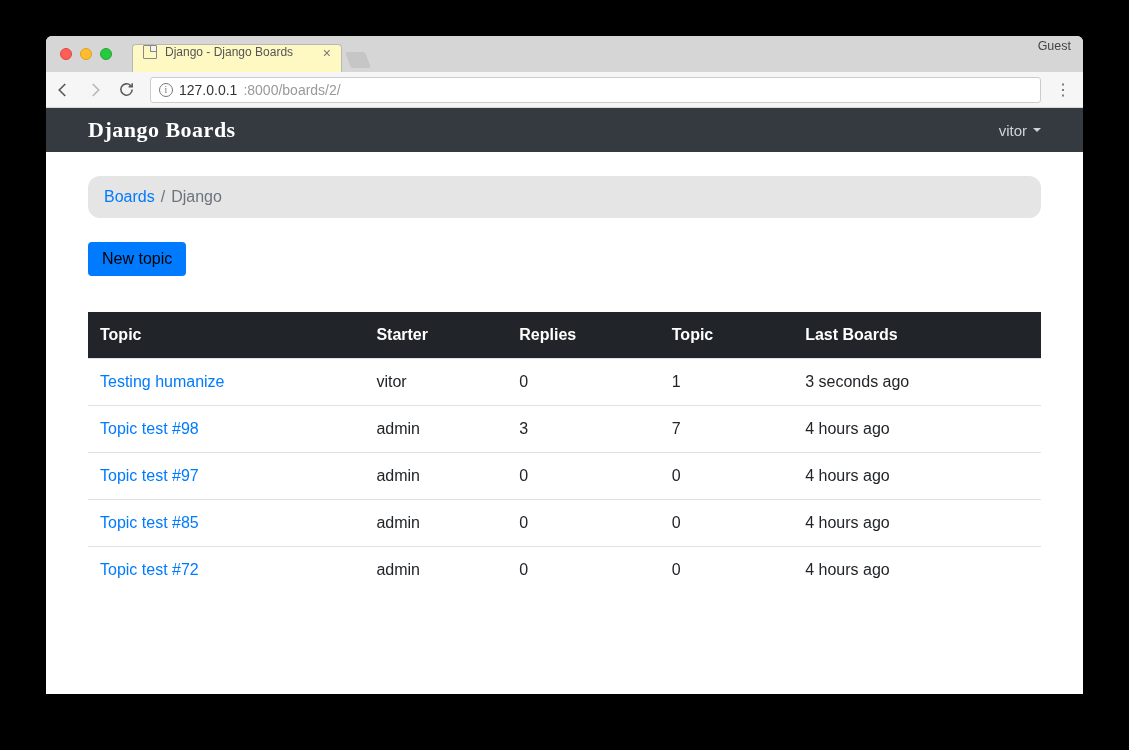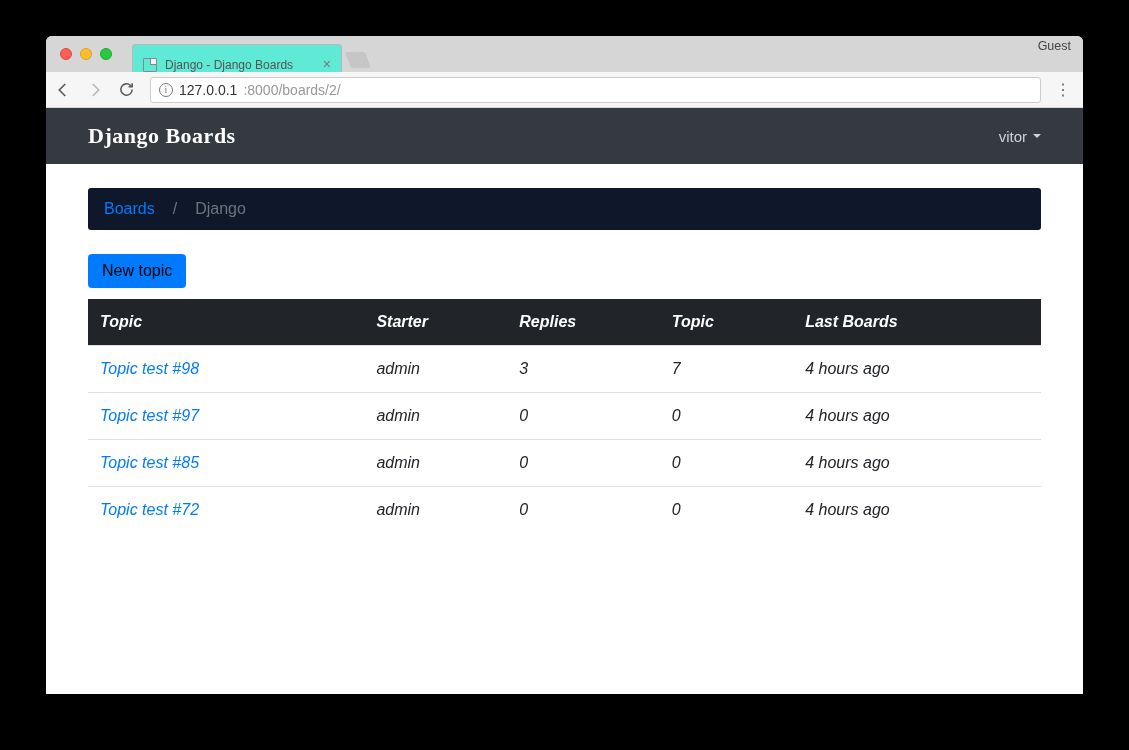--- a/index.html
+++ b/index.html
@@ -36,26 +36,26 @@
     align-items: center;
     padding: 0 6px;
   }
   .tl { width: 12px; height: 12px; border-radius: 50%; }
   .tl-red { background: #ff5f57; border: 0.5px solid #e0443e; }
   .tl-yel { background: #ffbd2e; border: 0.5px solid #dea123; }
   .tl-grn { background: #28c940; border: 0.5px solid #1aab29; }
   .tab {
     margin-left: 14px;
     height: 28px;
-    background: #5eead4;
+    background: #fef9c3;
     border: 1px solid #b8b8b8;
     border-bottom: none;
     border-radius: 4px 4px 0 0;
     display: flex;
-    align-items: flex-end;
+    align-items: flex-start;
     padding: 0 10px;
     gap: 8px;
     font-size: 12px;
     color: #555;
     min-width: 210px;
     align-self: flex-end;
   }
   .tab-favicon {
     width: 14px; height: 14px;
     border: 1px solid #888;
@@ -133,21 +133,21 @@
     width: 24px;
     text-align: center;
     color: #666;
     font-size: 16px;
     letter-spacing: 0;
     line-height: 1;
   }
   
   .navbar {
     background: #343a40;
-    height: 56px;
+    height: 44px;
     display: flex;
     align-items: center;
     padding: 17px 42px;
     justify-content: space-between;
   }
   .brand {
     font-family: "Cooper Black", "Bookman Old Style", Georgia, serif;
     color: #fff;
     font-size: 22px;
     font-weight: 900;
@@ -167,46 +167,45 @@
     border-right: 4px solid transparent;
     border-top: 4px solid #cfd2d6;
   }
   .container {
     padding: 24px 42px;
     background: #fff;
     flex: 1;
     overflow: hidden;
   }
   .breadcrumb {
-    background: #0f172a;
-    border-radius: 3px;
+    background: #e5e5e5;
+    border-radius: 12px;
     padding: 12px 16px;
     font-size: 16px;
     color: #6c757d;
     display: flex;
-    gap: 18px;
+    gap: 6px;
   }
   .breadcrumb a { color: #007bff; text-decoration: none; }
   .btn-primary {
     margin-top: 24px;
     display: inline-block;
     background: #007bff;
     color: #000000;
     border: none;
     border-radius: 4px;
     padding: 8px 14px;
     font-size: 16px;
     cursor: pointer;
   }
   table {
     width: 100%;
-    margin-top: 11px;
+    margin-top: 36px;
     border-collapse: collapse;
     font-size: 16px;
-    font-style: italic;
   }
   thead th {
     background: #212529;
     color: #fff;
     text-align: left;
     padding: 14px 12px;
     font-weight: 600;
   }
   tbody td {
     padding: 14px 12px;
@@ -287,20 +286,27 @@
         <tr>
           <th>Topic</th>
           <th>Starter</th>
           <th>Replies</th>
           <th>Topic</th>
           <th>Last Boards</th>
         </tr>
       </thead>
       <tbody id="topic-rows">
           <tr>
+            <td><a href="#">Testing humanize</a></td>
+            <td>vitor</td>
+            <td>0</td>
+            <td>1</td>
+            <td>3 seconds ago</td>
+          </tr>
+          <tr>
             <td><a href="#">Topic test #98</a></td>
             <td>admin</td>
             <td>3</td>
             <td>7</td>
             <td>4 hours ago</td>
           </tr>
           <tr>
             <td><a href="#">Topic test #97</a></td>
             <td>admin</td>
             <td>0</td>

